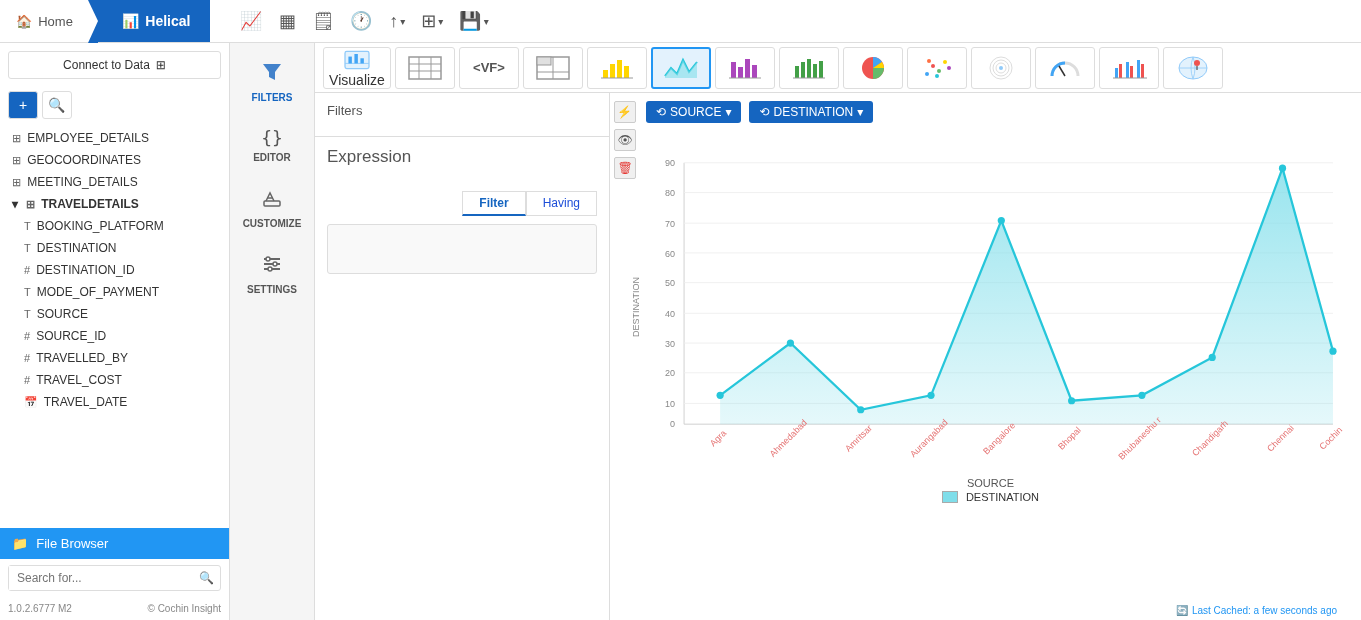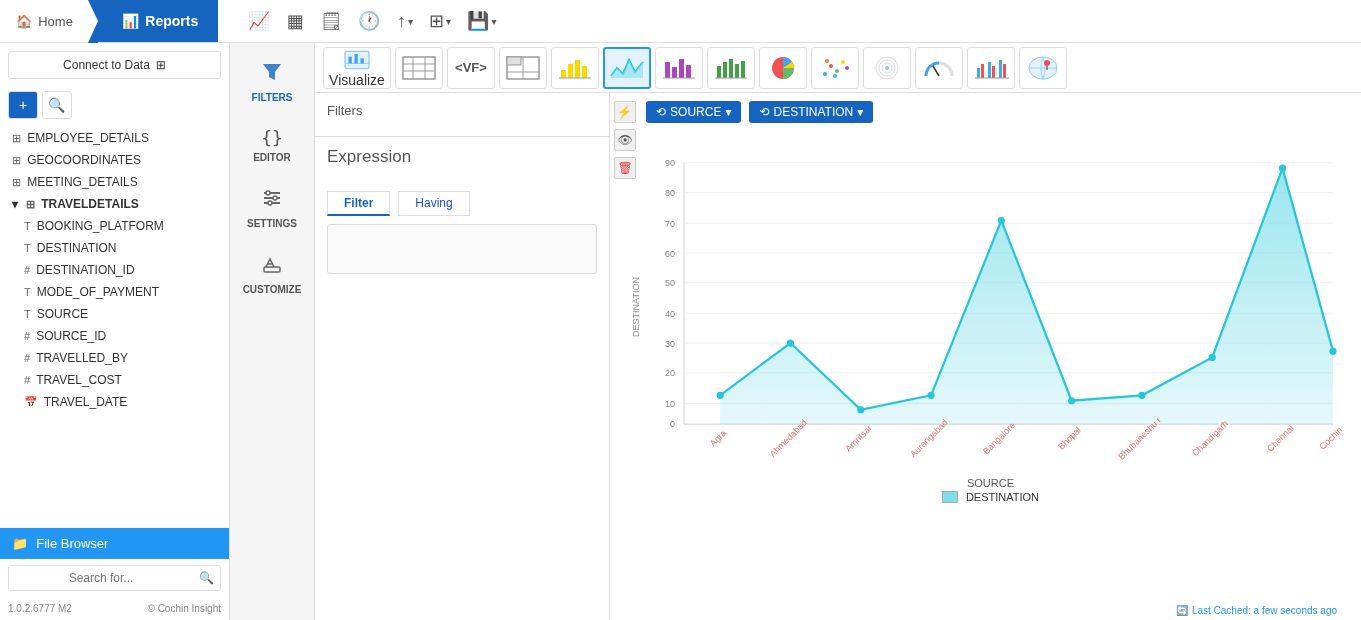--- a/index.html
+++ b/index.html
@@ -75,21 +75,21 @@
       background: #2196f3; color: white;
       padding: 8px 12px; display: flex; align-items: center; gap: 8px;
       cursor: pointer; font-size: 13px;
     }
     .search-bar {
       display: flex; align-items: center;
       border: 1px solid #ddd; margin: 6px 8px; border-radius: 3px;
       background: #fff;
     }
     .search-bar input {
-      flex: 1; border: none; outline: none; padding: 5px 8px; font-size: 12px; text-align: center;
+      flex: 1; border: none; outline: none; padding: 5px 8px; font-size: 12px;
     }
     .search-bar .search-icon { padding: 4px 6px; color: #666; cursor: pointer; }
     .version-text {
       padding: 6px 8px; font-size: 10px; color: #888;
       display: flex; justify-content: space-between; gap: 44px;
     }
 
     
     .middle-panel {
       width: 85px;
@@ -124,29 +124,29 @@
       display: flex;
       align-items: center;
       border-bottom: 1px solid #ddd;
       padding: 4px 8px;
       gap: 4px;
       background: #fff;
       height: 50px;
       overflow-x: auto;
     }
     .chart-type-btn {
-      width: 48px; height: 42px;
+      width: 60px; height: 42px;
       display: flex; flex-direction: column; align-items: center; justify-content: center;
       border: 1px solid #ddd; border-radius: 3px; cursor: pointer; background: #fff;
       flex-shrink: 0;
     }
     .chart-type-btn.active { border: 2px solid #2196f3; background: #e3f2fd; }
     .filter-title { font-size: 13px; color: #555; margin-bottom: 8px; }
     .expression-title { font-size: 17px; color: #555; margin-bottom: 24px; }
-    .expr-tabs { display: flex; gap: 8px; margin-bottom: 8px; }
+    .expr-tabs { display: flex; gap: 0; margin-bottom: 8px; justify-content: flex-end; }
     .expr-tab {
       padding: 4px 16px; border: 1px solid #ddd; cursor: pointer; font-size: 12px;
       background: #fff; color: #1d4ed8;
     }
     .expr-tab.active { border-bottom: 2px solid #1565c0; color: #1565c0; font-weight: bold; }
     .expr-textarea {
       width: 100%; height: 50px; border: 1px solid #ddd; border-radius: 3px;
       resize: none; font-size: 12px; padding: 4px;
       background: #f9f9f9;
     }
@@ -209,21 +209,21 @@
 <body>
 
 <div class="top-nav">
   <div class="nav-home">
     <span>🏠</span>
     <span>Home</span>
   </div>
   <div style="width:0;height:43px;border-left:10px solid transparent;border-right:0;border-top:21px solid #1565c0;border-bottom:22px solid #1565c0;margin-left:-1px;"></div>
   <div class="nav-reports">
     <span>📊</span>
-    <span>Reports</span>
+    <span>Helical</span>
   </div>
   <div class="toolbar-icons">
     <span class="toolbar-icon">📈</span>
     <span class="toolbar-icon">▦</span>
     <span class="toolbar-icon">🗒</span>
     <span class="toolbar-icon">🕐</span>
     <span class="toolbar-icon toolbar-icon-with-arrow">
       <span>↑</span>
       <span class="arr">▾</span>
     </span>
@@ -328,39 +328,39 @@
       </span>
       <span class="mid-label">FILTERS</span>
     </div>
     <div class="mid-btn">
       <span class="mid-icon" style="font-size:18px;color:#555;font-family:monospace;">{}</span>
       <span class="mid-label">EDITOR</span>
     </div>
     <div class="mid-btn">
       <span class="mid-icon">
         <svg width="22" height="22" viewBox="0 0 22 22">
+          <rect x="3" y="14" width="16" height="5" rx="1" fill="none" stroke="#666" stroke-width="1.5"></rect>
+          <path d="M5 14 L9 6 L13 14" fill="none" stroke="#666" stroke-width="1.5"></path>
+          <line x1="6" y1="11" x2="12" y2="11" stroke="#666" stroke-width="1.5"></line>
+        </svg>
+      </span>
+      <span class="mid-label">CUSTOMIZE</span>
+    </div>
+    <div class="mid-btn">
+      <span class="mid-icon">
+        <svg width="22" height="22" viewBox="0 0 22 22">
           <line x1="3" y1="6" x2="19" y2="6" stroke="#666" stroke-width="2"></line>
           <line x1="3" y1="11" x2="19" y2="11" stroke="#666" stroke-width="2"></line>
           <line x1="3" y1="16" x2="19" y2="16" stroke="#666" stroke-width="2"></line>
           <circle cx="7" cy="6" r="2" fill="white" stroke="#666" stroke-width="1.5"></circle>
           <circle cx="14" cy="11" r="2" fill="white" stroke="#666" stroke-width="1.5"></circle>
           <circle cx="9" cy="16" r="2" fill="white" stroke="#666" stroke-width="1.5"></circle>
         </svg>
       </span>
       <span class="mid-label">SETTINGS</span>
-    </div>
-    <div class="mid-btn">
-      <span class="mid-icon">
-        <svg width="22" height="22" viewBox="0 0 22 22">
-          <rect x="3" y="14" width="16" height="5" rx="1" fill="none" stroke="#666" stroke-width="1.5"></rect>
-          <path d="M5 14 L9 6 L13 14" fill="none" stroke="#666" stroke-width="1.5"></path>
-          <line x1="6" y1="11" x2="12" y2="11" stroke="#666" stroke-width="1.5"></line>
-        </svg>
-      </span>
-      <span class="mid-label">CUSTOMIZE</span>
     </div>
   </div>
 
   <div class="right-panel">
 
     <div class="chart-toolbar">
 
       <div class="chart-type-btn" style="width:68px;">
         <svg width="32" height="28" viewBox="0 0 32 28">
           <rect x="2" y="4" width="28" height="20" rx="2" fill="#e3f2fd" stroke="#90caf9" stroke-width="1.5"></rect>

